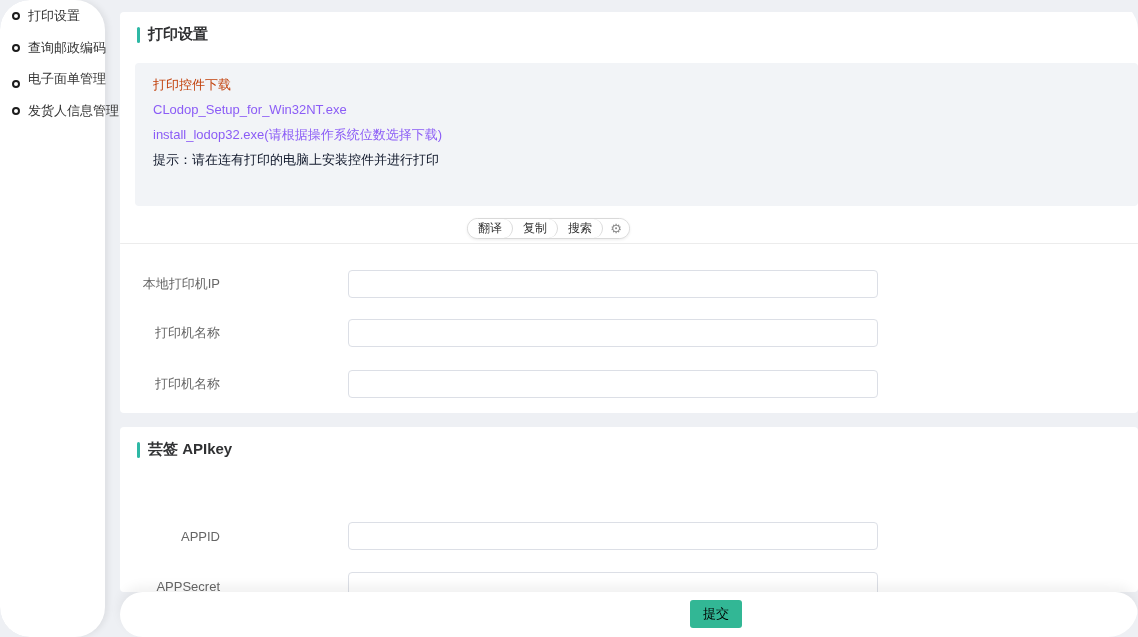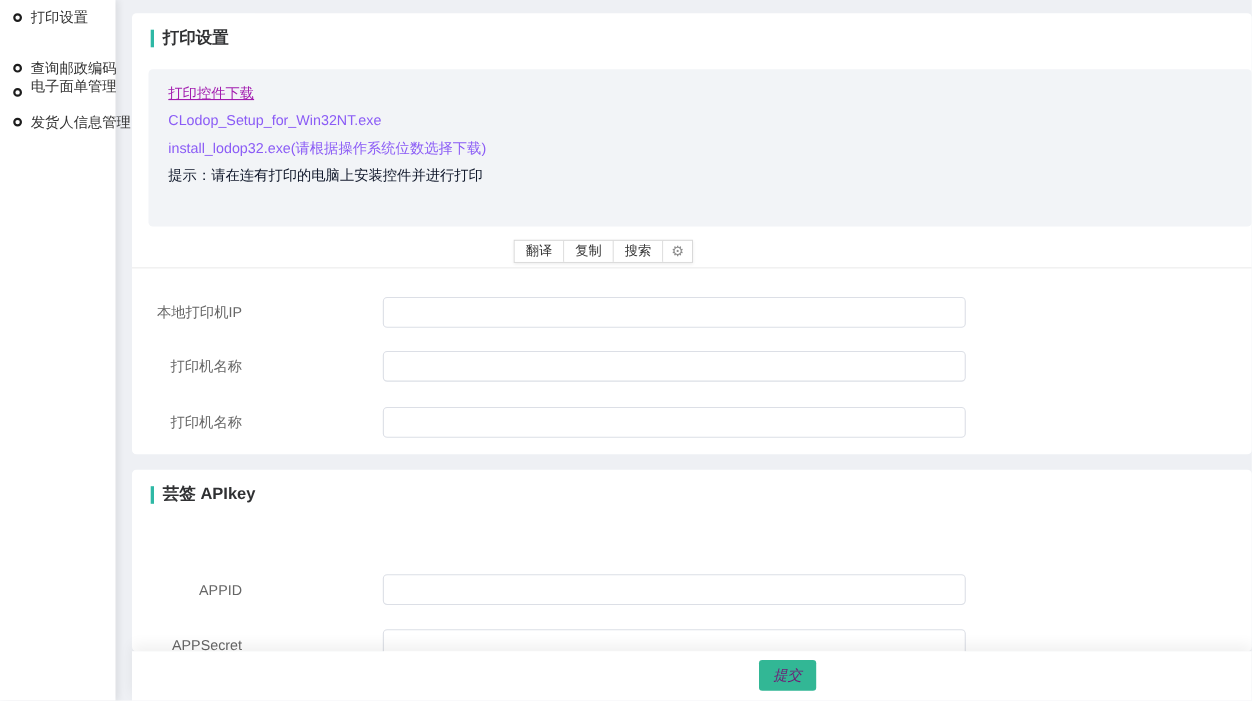--- a/index.html
+++ b/index.html
@@ -1,15 +1,15 @@
 <!DOCTYPE html>
 <html><head>
 <meta charset="utf-8">
 <style>
-  * { margin:0; padding:0; box-sizing:border-box; }
+  * { margin:0; padding:0; box-sizing:border-box;border-radius:30px; }
   html,body { width:1138px; height:637px; overflow:hidden; }
   body {
     font-family:"Liberation Sans","DejaVu Sans",sans-serif;
     background:#eef0f4;
     position:relative;
     color:#333;
   }
   #stage { position:absolute; inset:0; width:1138px; height:637px; }
 
   
@@ -44,21 +44,21 @@
   .section-title { font-size:15px; font-weight:bold; color:#303133; }
 
   
   .dl-box {
     position:absolute; left:15px; right:0; top:51px; height:143px;
     background:#f2f4f7; border-radius:4px;
     padding:13px 0 0 18px;
     display:flex; flex-direction:column; gap:7px;
   }
   .dl-line { font-size:13px; line-height:18px; }
-  .dl-heading { color:#a21caf;text-decoration:underline; }
+  .dl-heading { color:#c2410c; }
   .dl-link { color:#8b5cf6; text-decoration:none; cursor:pointer; width:fit-content; }
   .dl-tip { color:#0f172a; }
 
   
   .sel-toolbar {
     position:absolute; left:315px; top:206px; height:21px;
     display:flex; align-items:stretch;
     background:#fff; border:1px solid #d9d9d9;
     box-shadow:0 1px 3px rgba(0,0,0,0.08);
     z-index:3;
@@ -96,35 +96,35 @@
   .row-d { top:73px;  left:0; right:0; }
   .row-e { top:123px; left:0; right:0; }
 
   
   .footer {
     position:absolute; left:120px; right:0; top:592px; height:45px;
     background:#fff; box-shadow:0 -6px 12px rgba(0,0,0,0.06); z-index:4;
   }
   .submit-btn {
     position:absolute; left:570px; top:8px; width:52px; height:28px;
-    background:#32b795; color:#701a75; border:none; border-radius:3px;
-    font-size:13px; cursor:pointer; font-family:inherit;font-style:italic;
+    background:#32b795; color:#000000; border:none; border-radius:3px;
+    font-size:13px; cursor:pointer; font-family:inherit;
   }
 </style>
 </head>
 <body>
 
 <div id="stage">
 
   <nav class="sidebar">
     <a class="side-item" style="top:7px;">
       <span class="ring"></span>
       <span>打印设置</span>
     </a>
-    <a class="side-item" style="top:53px;">
+    <a class="side-item" style="top:39px;">
       <span class="ring"></span>
       <span>查询邮政编码</span>
     </a>
     <a class="side-item" style="top:70px;align-items:flex-end;">
       <span class="ring"></span>
       <span>电子面单管理</span>
     </a>
     <a class="side-item" style="top:102px;">
       <span class="ring"></span>
       <span>发货人信息管理</span>

